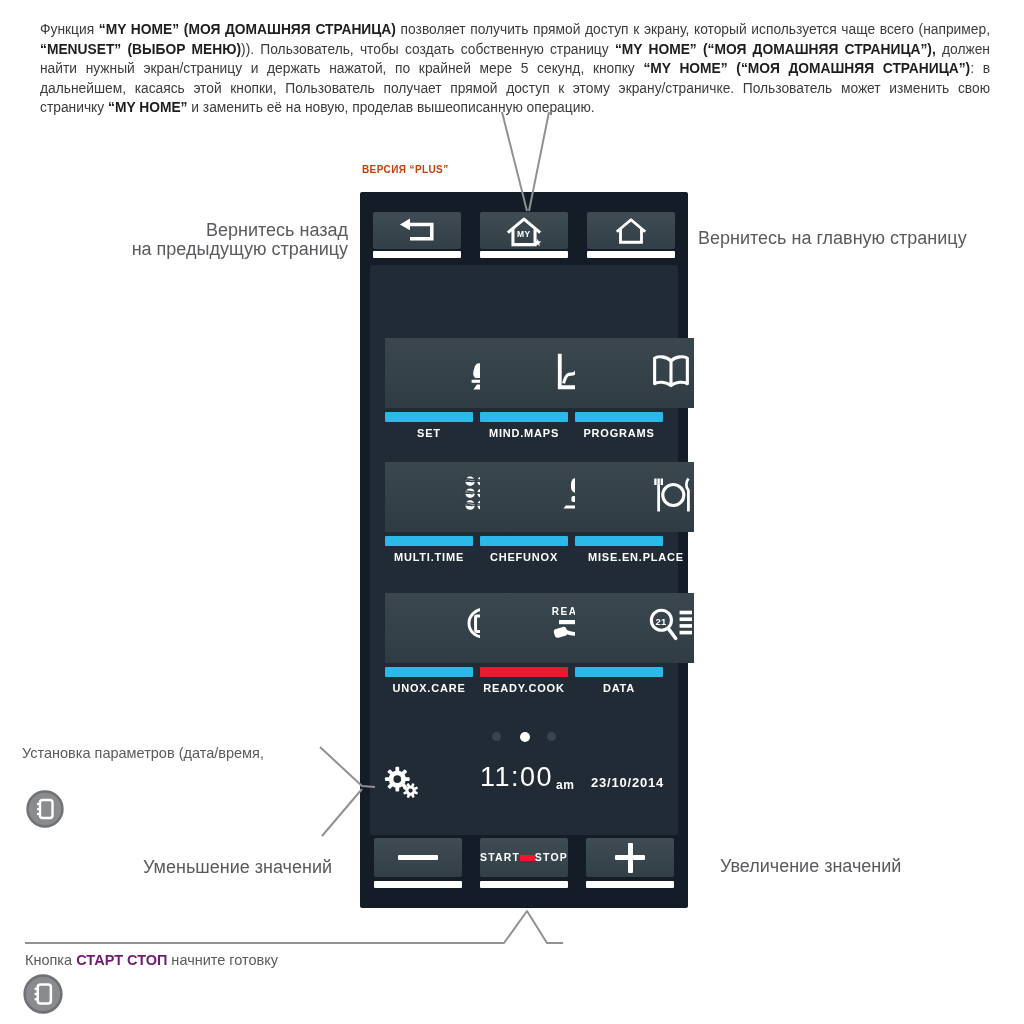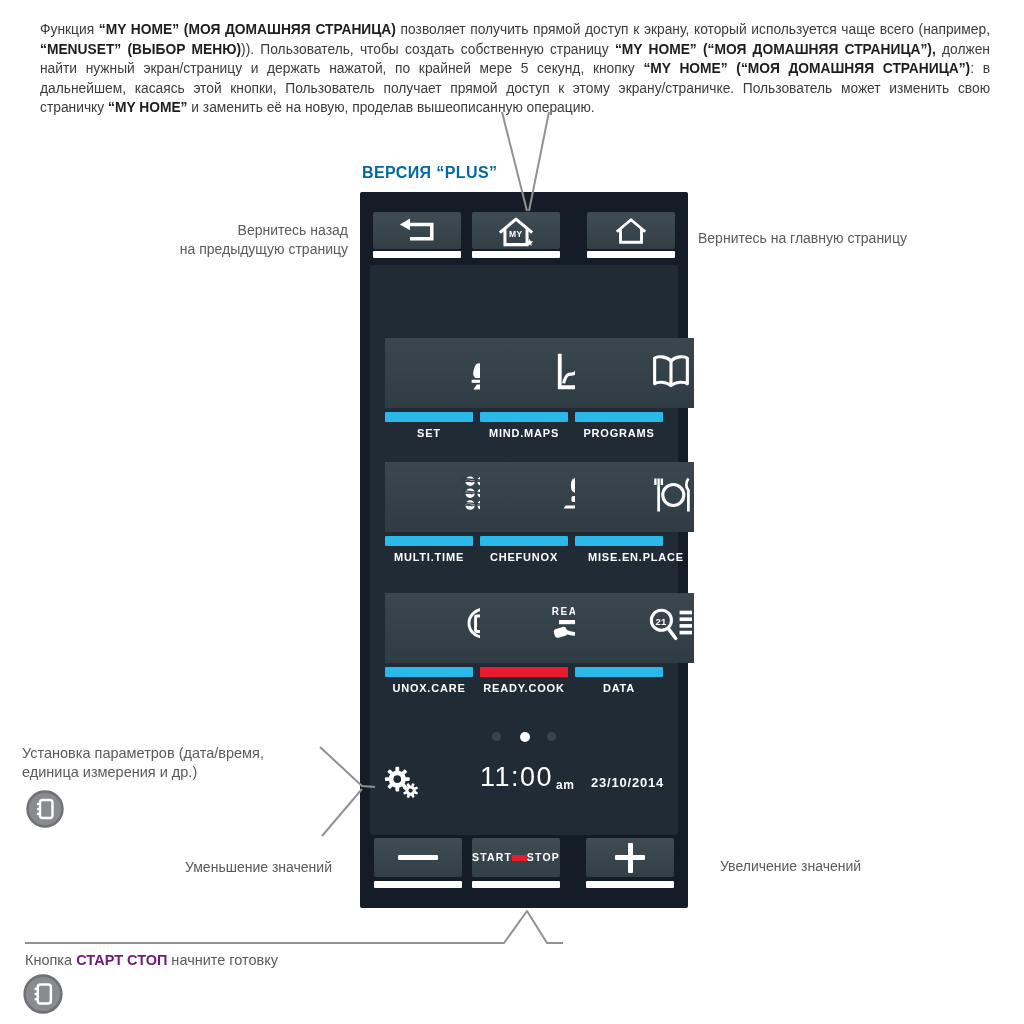--- a/index.html
+++ b/index.html
@@ -6,35 +6,35 @@
   body{width:1024px;height:1024px;position:relative;background:#ffffff;
        font-family:"Liberation Sans",sans-serif;overflow:hidden;}
   .abs{position:absolute;}
 
   
   #intro{left:38px;top:18px;width:950px;font-size:13.8px;line-height:19.6px;
          color:#3b3b3d;text-align:justify;margin:2px;}
   #intro .b{font-weight:bold;color:#1d1d1f;}
 
   
-  #version{left:362px;top:164px;font-size:16px;font-weight:bold;color:#0369a1;letter-spacing:.4px;}
+  #version{left:362px;top:164px;font-size:10px;font-weight:bold;color:#c2410c;letter-spacing:.4px;}
 
   
   #lines{left:0;top:0;width:1024px;height:1024px;pointer-events:none;z-index:30;}
 
   
   #panel{left:360px;top:192px;width:328px;height:716px;background:#141d27;border-radius:2px;z-index:10;}
   #screen{left:10px;top:73px;width:308px;height:570px;background:#212b35;border-radius:2px;}
   #faint{left:90px;top:100px;width:150px;height:7px;border-radius:3px;opacity:.22;
          background:linear-gradient(90deg,#000 0 64%,transparent 64% 74%,#000 74% 100%);}
 
   .hwbtn{height:37px;width:88px;background:linear-gradient(#404c54,#333f47);border-radius:2px;
          display:flex;align-items:center;justify-content:center;cursor:pointer;}
   .hwbar{height:7px;width:88px;background:#ffffff;border-radius:1px;}
-  .c1{left:13px;} .c2{left:112px;} .c3{left:227px;}
+  .c1{left:13px;} .c2{left:120px;} .c3{left:227px;}
   .toprow{top:20px;} .topbar{top:59px;}
   .botrow{top:646px;height:39px;} .botbar{top:689px;}
 
   
   .tile{width:88px;height:70px;background:linear-gradient(#3b474f,#303c44);border-radius:0;
         display:flex;align-items:center;justify-content:flex-end;position:absolute;cursor:pointer;padding-left:31px;}
   .tilebar{width:88px;height:10px;position:absolute;border-radius:1px;}
   .tilelabel{width:108px;position:absolute;text-align:center;color:#fff;font-size:11px;
              font-weight:bold;letter-spacing:.8px;white-space:nowrap;}
 
@@ -54,21 +54,21 @@
   .minusbar{width:40px;height:5px;background:#fff;border-radius:1px;}
   .plus{position:relative;width:30px;height:30px;}
   .plus:before,.plus:after{content:"";position:absolute;background:#fff;border-radius:1px;}
   .plus:before{left:0;top:12.5px;width:30px;height:5px;}
   .plus:after{left:12.5px;top:0;width:5px;height:30px;}
   #startstop{}
   .ss-txt{color:#fff;font-size:10.5px;font-weight:bold;letter-spacing:1.2px;line-height:11px;}
   .ss-red{width:54px;height:6px;margin:1.5px 0;}
 
   
-  .cap{color:#595a5d;font-size:14px;line-height:18.5px;}
+  .cap{color:#595a5d;font-size:18px;line-height:18.5px;}
   .cap .b{font-weight:bold;color:#701a75;}
   #cap-back{left:90px;top:221px;width:258px;text-align:right;}
   #cap-home{left:698px;top:229px;}
   #cap-settings{left:22px;top:744px;width:330px;font-size:14.5px;}
   #cap-decrease{left:94px;top:858px;width:238px;text-align:right;}
   #cap-increase{left:720px;top:857px;}
   #cap-bottom{left:25px;top:951px;font-size:14.5px;}
 </style>
 </head>
 <body>
@@ -277,21 +277,20 @@
   <div class="hwbar abs botbar" style="left:226px;"></div>
 </div>
 
 <div id="cap-back" class="cap abs">
   <div>Вернитесь назад</div>
   <div>на предыдущую страницу</div>
 </div>
 <div id="cap-home" class="cap abs">Вернитесь на главную страницу</div>
 <div id="cap-settings" class="cap abs">
   <div>Установка параметров (дата/время,</div>
-  <div>единица измерения и др.)</div>
 </div>
 <div class="abs" style="left:25px;top:789px;">
   <svg width="40" height="40" viewBox="0 0 40 40">
     <circle cx="20" cy="20" r="17.5" fill="#8a8b8e" stroke="#707174" stroke-width="2.4"></circle>
     <rect x="15" y="11" width="12.5" height="18" rx="2.5" stroke="#fff" stroke-width="2.4" fill="none"></rect>
     <line x1="12" y1="15" x2="15.5" y2="15" stroke="#fff" stroke-width="2.2"></line>
     <line x1="12" y1="20" x2="15.5" y2="20" stroke="#fff" stroke-width="2.2"></line>
     <line x1="12" y1="25" x2="15.5" y2="25" stroke="#fff" stroke-width="2.2"></line>
   </svg>
 </div>

